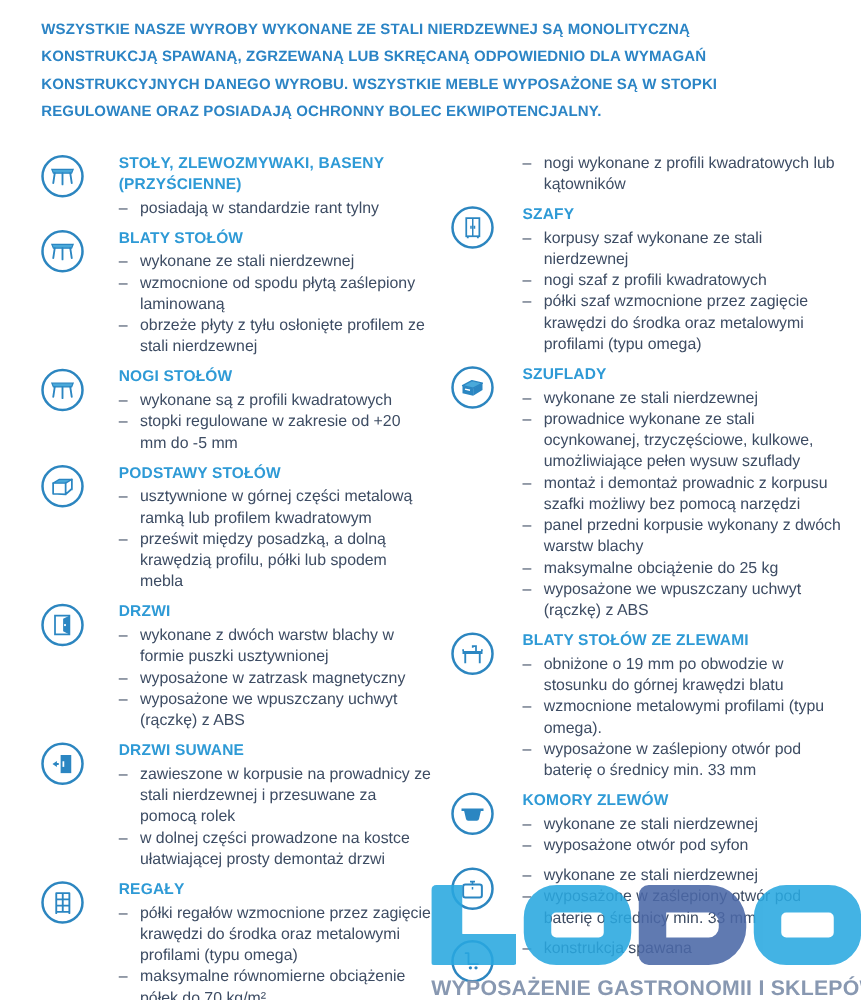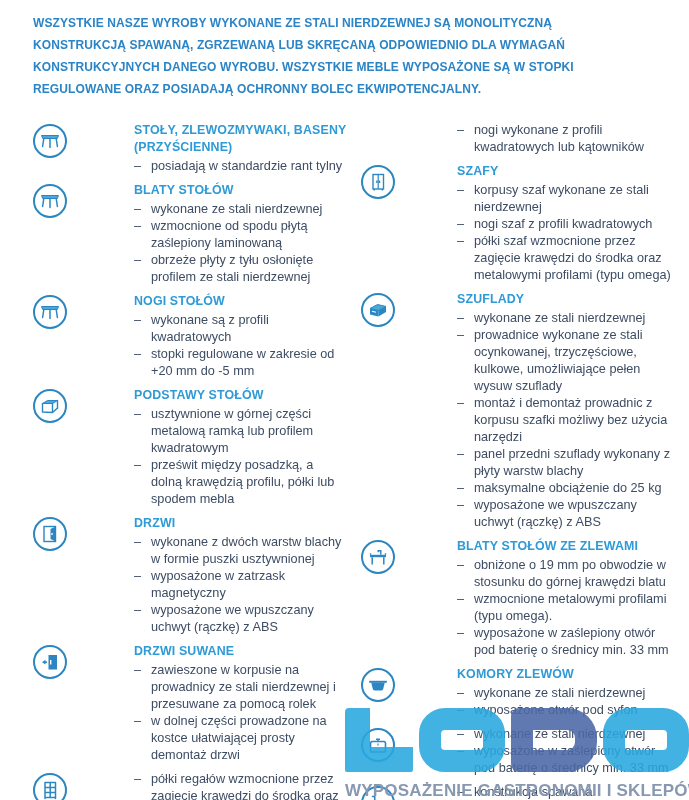--- a/index.html
+++ b/index.html
@@ -10,21 +10,21 @@
   .content{position:relative;z-index:1;}
   .intro{
     margin:12px 0 0 33px;width:606px;
     font-size:12px;font-weight:bold;line-height:22px;
     color:#2B84C5;letter-spacing:.1px;
   }
   .columns{display:flex;margin-top:22px;padding-left:33px;}
   .col{display:flex;flex-direction:column;}
   .col-left{width:328px;}
   .col-right{width:328px;}
-  .section{display:grid;grid-template-columns:62px 1fr;margin-bottom:7px;gap:39px;}
+  .section{display:grid;grid-template-columns:62px 1fr;margin-bottom:7px;}
   .col-right .section{grid-template-columns:57px 1fr;}
   .icon-cell{padding-top:2px;}
   .icon-circle{
     width:34px;height:34px;border:2px solid #2C86C0;border-radius:50%;
     display:flex;align-items:center;justify-content:center;box-sizing:border-box;
   }
   .icon-circle svg{width:22px;height:22px;display:block;}
   .section-title{
     font-size:12.4px;font-weight:bold;color:#2E9AD6;
     line-height:17px;margin:0 0 2px 0;letter-spacing:.15px;
@@ -205,20 +205,21 @@
 
   <div class="section">
     <div class="icon-cell">
             <div class="icon-circle">
               <svg viewBox="0 0 22 22">
                 <path d="M6 3.5h10.5 M6 3.5v16 M16.5 3.5v16 M6 8.5h10.5 M6 13.5h10.5 M6 18.5h10.5 M11.2 3.5v15" stroke="#2B86C2" stroke-width="1.5" fill="none" stroke-linecap="round"></path>
               </svg>
             </div>
           </div>
     <div class="section-body">
+      <h3 class="section-title">REGAŁY</h3>
       <ul class="bullets">
               <li class="bullet">
                 <span class="dash">–</span>
                 <span class="bullet-text">półki regałów wzmocnione przez zagięcie krawędzi do środka oraz metalowymi profilami (typu omega)</span>
               </li>
               <li class="bullet">
                 <span class="dash">–</span>
                 <span class="bullet-text">maksymalne równomierne obciążenie półek do 70 kg/m²</span>
               </li>
             </ul>
@@ -285,25 +286,25 @@
               <li class="bullet">
                 <span class="dash">–</span>
                 <span class="bullet-text">wykonane ze stali nierdzewnej</span>
               </li>
               <li class="bullet">
                 <span class="dash">–</span>
                 <span class="bullet-text">prowadnice wykonane ze stali ocynkowanej, trzyczęściowe, kulkowe, umożliwiające pełen wysuw szuflady</span>
               </li>
               <li class="bullet">
                 <span class="dash">–</span>
-                <span class="bullet-text">montaż i demontaż prowadnic z korpusu szafki możliwy bez użycia narzędzi</span>
-              </li>
-              <li class="bullet">
-                <span class="dash">–</span>
-                <span class="bullet-text">panel przedni szuflady wykonany z płyty warstw blachy</span>
+                <span class="bullet-text">montaż i demontaż prowadnic z korpusu szafki możliwy bez pomocą narzędzi</span>
+              </li>
+              <li class="bullet">
+                <span class="dash">–</span>
+                <span class="bullet-text">panel przedni korpusie wykonany z dwóch warstw blachy</span>
               </li>
               <li class="bullet">
                 <span class="dash">–</span>
                 <span class="bullet-text">maksymalne obciążenie do 25 kg</span>
               </li>
               <li class="bullet">
                 <span class="dash">–</span>
                 <span class="bullet-text">wyposażone we wpuszczany uchwyt (rączkę) z ABS</span>
               </li>
             </ul>

